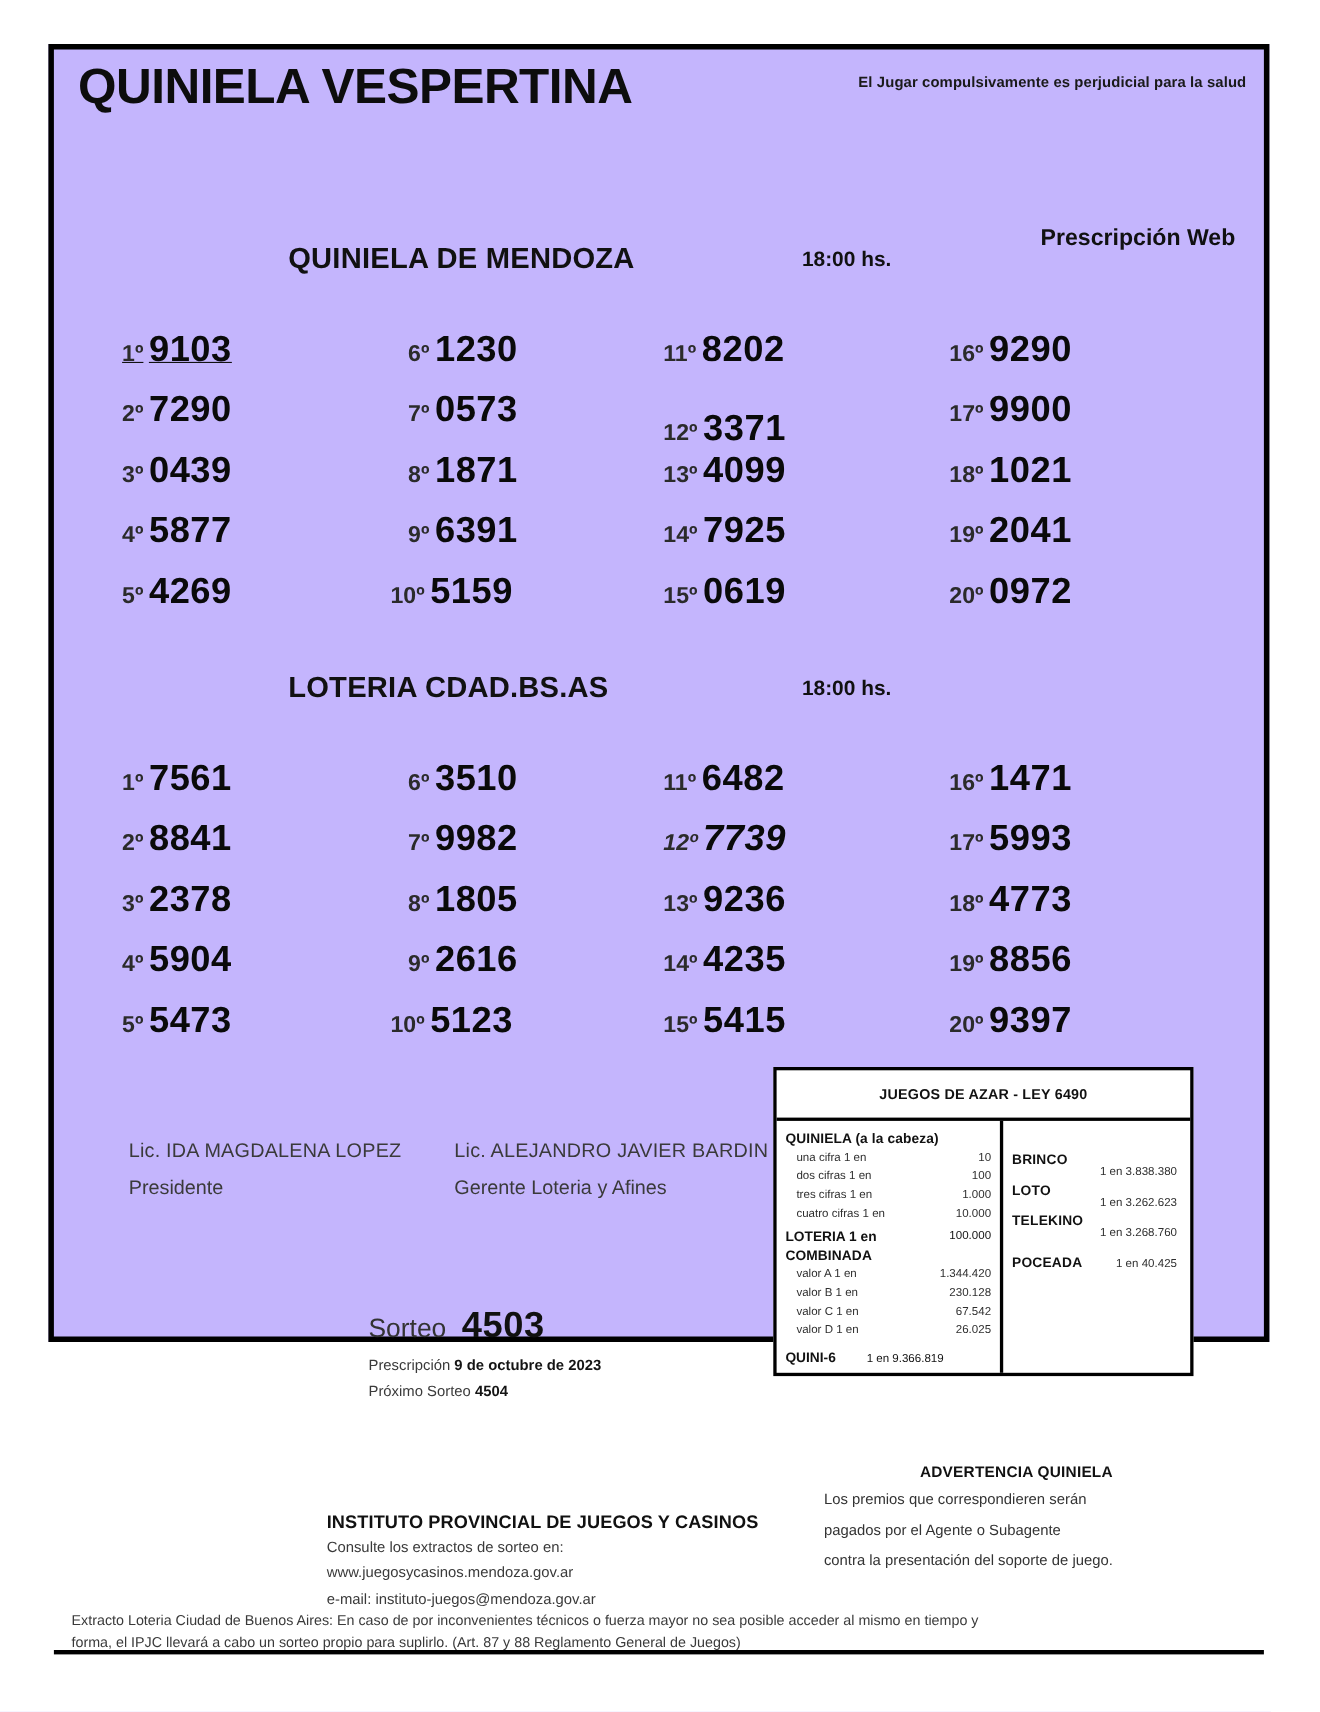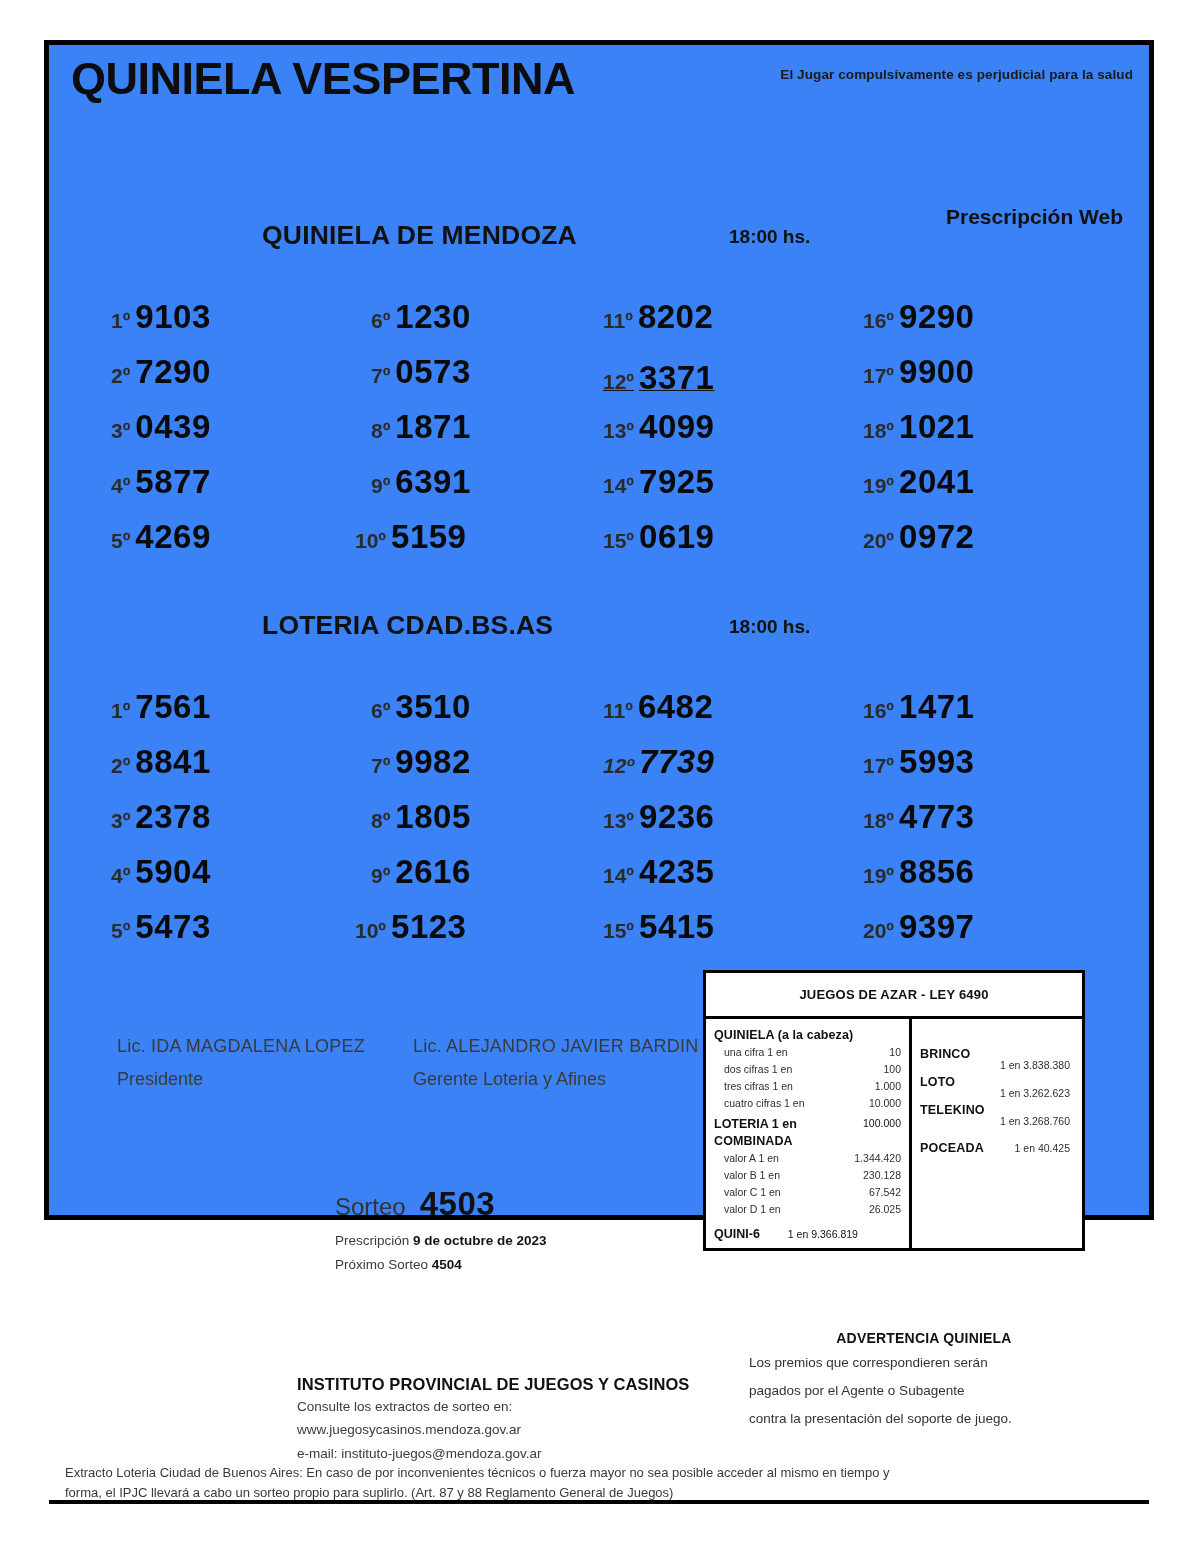--- a/index.html
+++ b/index.html
@@ -1,18 +1,18 @@
 <!DOCTYPE html>
 <html><head>
 <meta charset="utf-8">
 <style>
   html,body{margin:0;padding:0;background:#fff;}
   body{width:1200px;height:1556px;font-family:"Liberation Sans",sans-serif;color:#111;position:relative;overflow:hidden;}
 
-  .page-frame{position:absolute;left:44px;top:40px;width:1110px;height:1180px;border:5px solid #000;box-sizing:border-box;background:#3b82f6;}
+  .page-frame{position:absolute;left:44px;top:40px;width:1110px;height:1180px;border:5px solid #000;box-sizing:border-box;background:#c4b5fd;}
 
   
   .masthead{position:absolute;left:18px;top:8px;right:14px;height:64px;}
   .title{position:absolute;left:4px;top:0;font-size:45px;font-weight:bold;letter-spacing:-0.5px;color:#0d0d0d;white-space:nowrap;font-family:"Liberation Sans",sans-serif;}
   .warn-top{position:absolute;right:2px;top:14px;font-size:13.5px;font-weight:bold;color:#1a1a1a;white-space:nowrap;letter-spacing:.1px;}
 
   .reimpresion{position:absolute;right:26px;top:160px;font-size:21px;font-weight:bold;color:#111;white-space:nowrap;}
 
   
   .draw{position:absolute;left:0;right:0;}
@@ -80,32 +80,32 @@
   </div>
 
   <div class="reimpresion">Prescripción Web</div>
 
   <div id="draws-root">
       <div class="draw">
         <div class="draw-head">
           <div class="draw-name" style="left: 213px; top: 175px;">QUINIELA  DE MENDOZA</div>
           <div class="draw-time" style="left: 680px; top: 181px;">18:00 hs.</div>
         </div>
-        <div class="cell" style="left: 62px; top: 253px;"><span class="pos">1º</span><span class="num">9103</span></div>
+        <div class="cell" style="left: 62px; top: 253px; text-decoration: underline;"><span class="pos">1º</span><span class="num">9103</span></div>
         <div class="cell" style="left: 62px; top: 308px;"><span class="pos">2º</span><span class="num">7290</span></div>
         <div class="cell" style="left: 62px; top: 363px;"><span class="pos">3º</span><span class="num">0439</span></div>
         <div class="cell" style="left: 62px; top: 418px;"><span class="pos">4º</span><span class="num">5877</span></div>
         <div class="cell" style="left: 62px; top: 473px;"><span class="pos">5º</span><span class="num">4269</span></div>
         <div class="cell" style="left: 322px; top: 253px;"><span class="pos">6º</span><span class="num">1230</span></div>
         <div class="cell" style="left: 322px; top: 308px;"><span class="pos">7º</span><span class="num">0573</span></div>
         <div class="cell" style="left: 322px; top: 363px;"><span class="pos">8º</span><span class="num">1871</span></div>
         <div class="cell" style="left: 322px; top: 418px;"><span class="pos">9º</span><span class="num">6391</span></div>
         <div class="cell" style="left: 306px; top: 473px;"><span class="pos">10º</span><span class="num">5159</span></div>
         <div class="cell" style="left: 554px; top: 253px;"><span class="pos">11º</span><span class="num">8202</span></div>
-        <div class="cell" style="left: 554px; top: 314px; text-decoration: underline;"><span class="pos">12º</span><span class="num">3371</span></div>
+        <div class="cell" style="left: 554px; top: 325px;"><span class="pos">12º</span><span class="num">3371</span></div>
         <div class="cell" style="left: 554px; top: 363px;"><span class="pos">13º</span><span class="num">4099</span></div>
         <div class="cell" style="left: 554px; top: 418px;"><span class="pos">14º</span><span class="num">7925</span></div>
         <div class="cell" style="left: 554px; top: 473px;"><span class="pos">15º</span><span class="num">0619</span></div>
         <div class="cell" style="left: 814px; top: 253px;"><span class="pos">16º</span><span class="num">9290</span></div>
         <div class="cell" style="left: 814px; top: 308px;"><span class="pos">17º</span><span class="num">9900</span></div>
         <div class="cell" style="left: 814px; top: 363px;"><span class="pos">18º</span><span class="num">1021</span></div>
         <div class="cell" style="left: 814px; top: 418px;"><span class="pos">19º</span><span class="num">2041</span></div>
         <div class="cell" style="left: 814px; top: 473px;"><span class="pos">20º</span><span class="num">0972</span></div>
       </div>
       <div class="draw">

